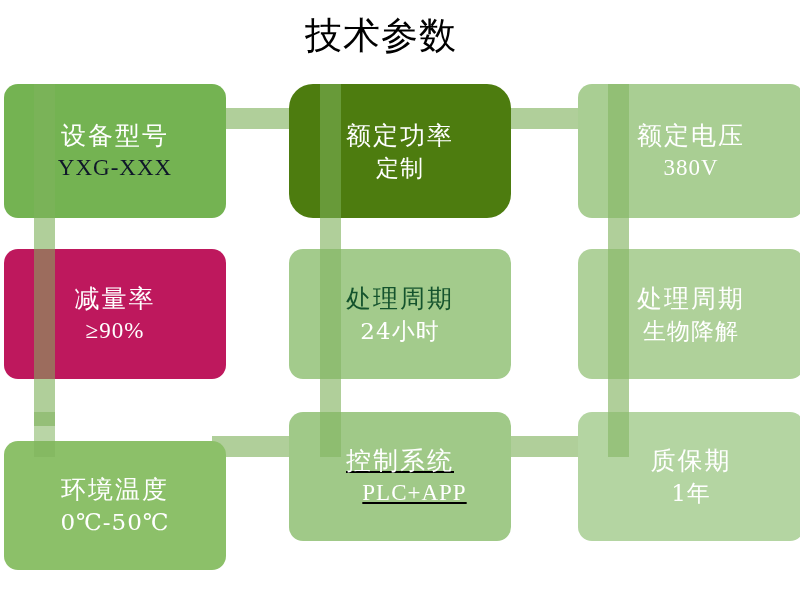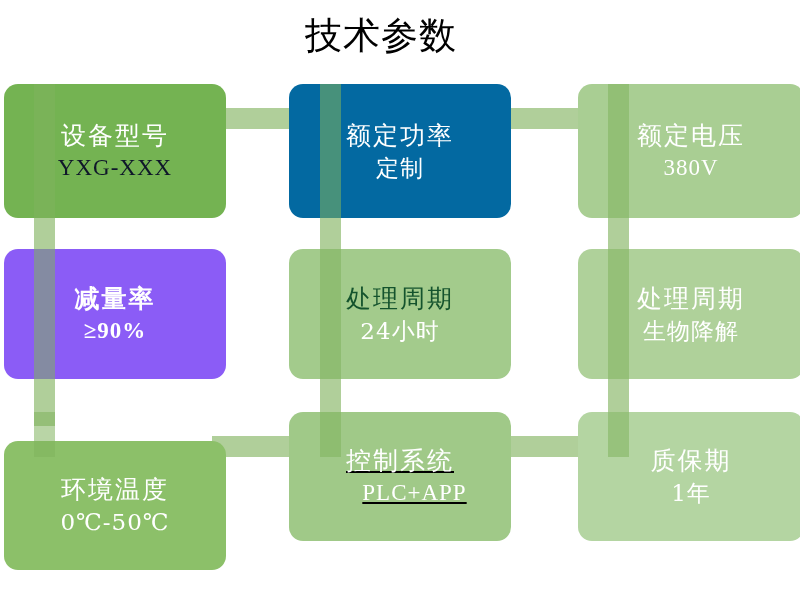--- a/index.html
+++ b/index.html
@@ -133,31 +133,31 @@
   <div class="conn" id="conn-v-4" style="background: rgb(127, 178, 92);"></div>
   <div class="conn" id="conn-v-5" style="background: rgb(127, 178, 92);"></div>
   <div class="conn" id="conn-h-2" style="background: rgb(127, 178, 92);"></div>
   <div class="conn" id="conn-h-3" style="background: rgb(127, 178, 92);"></div>
 
   <div class="card" id="card-0" style="background: rgb(116, 179, 82);">
     <div class="label" style="color: rgb(255, 255, 255);">设备型号</div>
     <div class="value" style="color: #0f172a;">YXG-XXX</div>
   </div>
 
-  <div class="card cjk" id="card-1" style="background: #0369a1;">
+  <div class="card cjk" id="card-1" style="background: #4d7c0f; border-radius: 24px;">
     <div class="label" style="color: rgb(255, 255, 255);">额定功率</div>
     <div class="value" style="color: rgb(255, 255, 255);">定制</div>
   </div>
 
   <div class="card" id="card-2" style="background: rgb(169, 206, 147);">
     <div class="label" style="color: rgb(255, 255, 255);">额定电压</div>
     <div class="value" style="color: rgb(255, 255, 255);">380V</div>
   </div>
 
-  <div class="card" id="card-3" style="background: #8b5cf6; font-weight: bold;">
+  <div class="card" id="card-3" style="background: #be185d;">
     <div class="label" style="color: rgb(255, 255, 255);">减量率</div>
     <div class="value" style="color: rgb(255, 255, 255);">≥90%</div>
   </div>
 
   <div class="card cjk" id="card-4" style="background: rgb(163, 203, 140);">
     <div class="label" style="color: #14532d;">处理周期</div>
     <div class="value" style="color: rgb(255, 255, 255);">24小时</div>
   </div>
 
   <div class="card cjk" id="card-5" style="background: rgb(175, 209, 154);">

